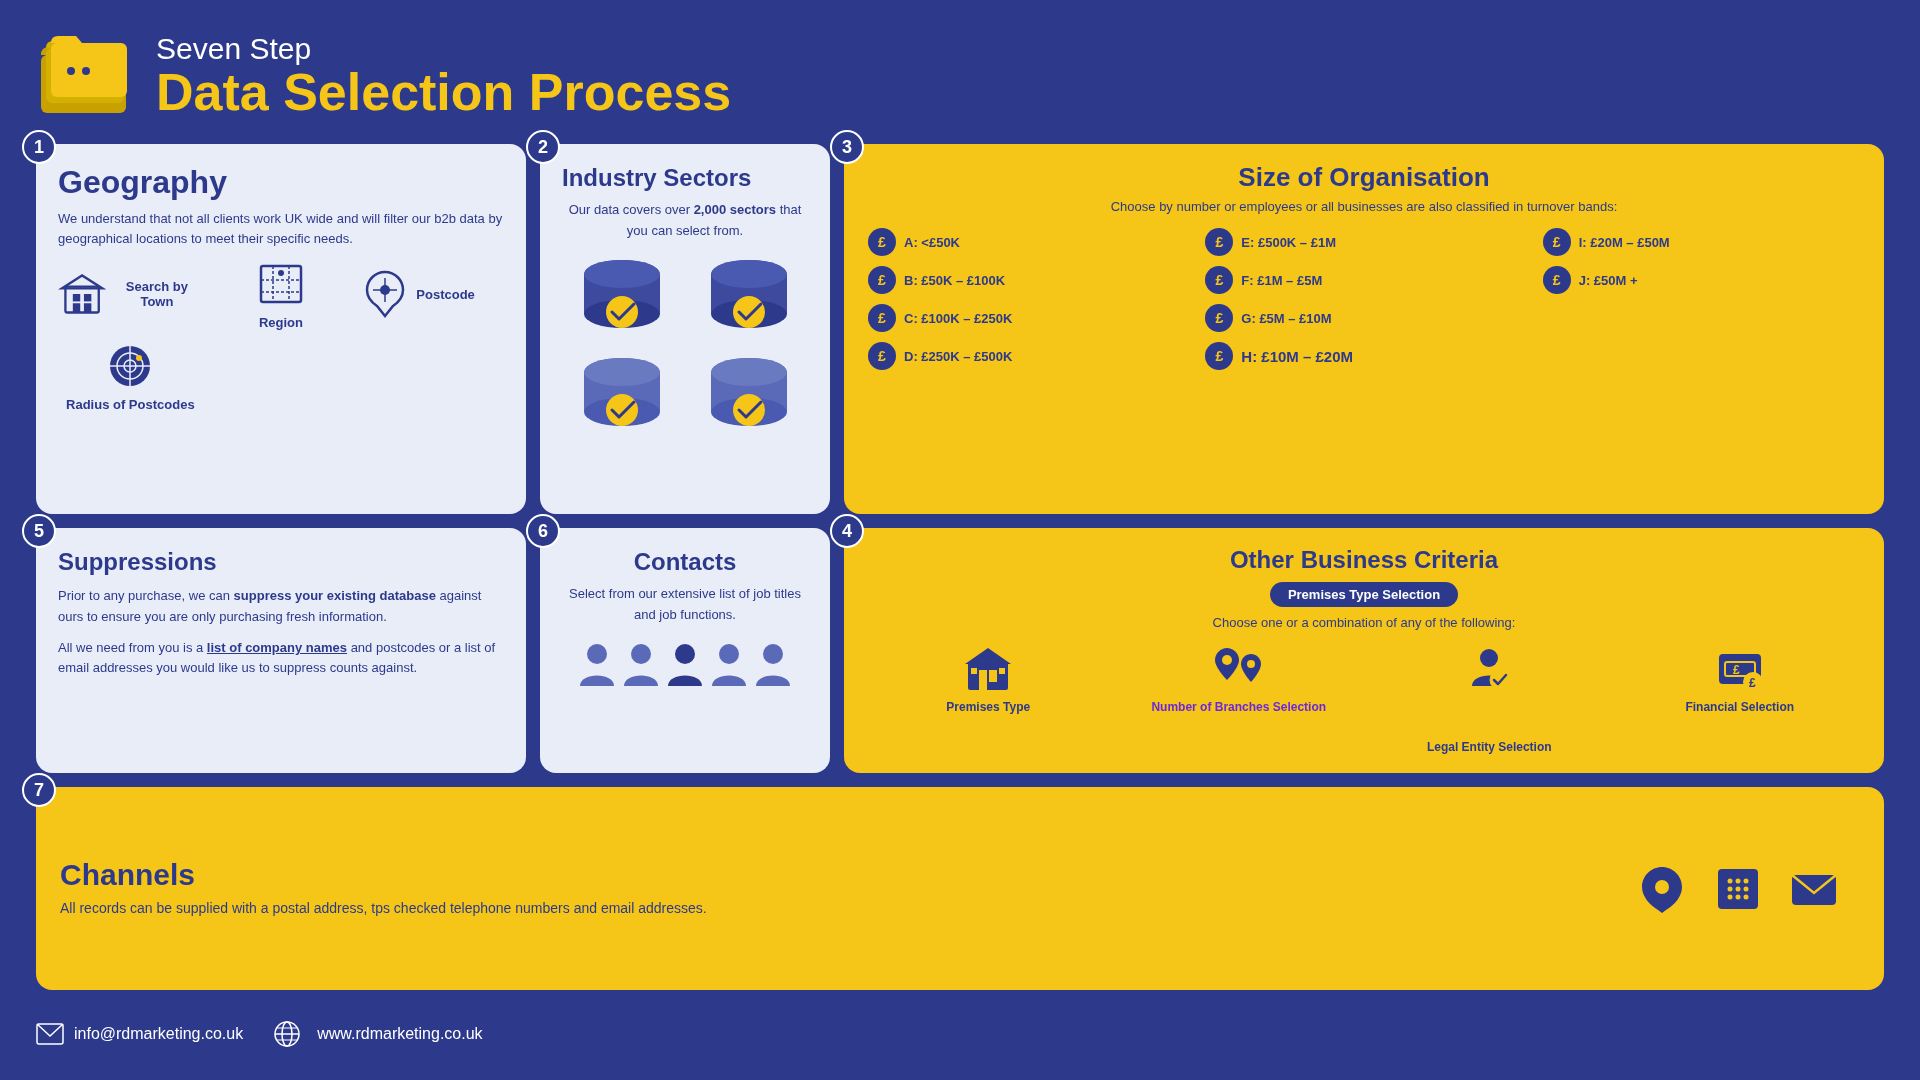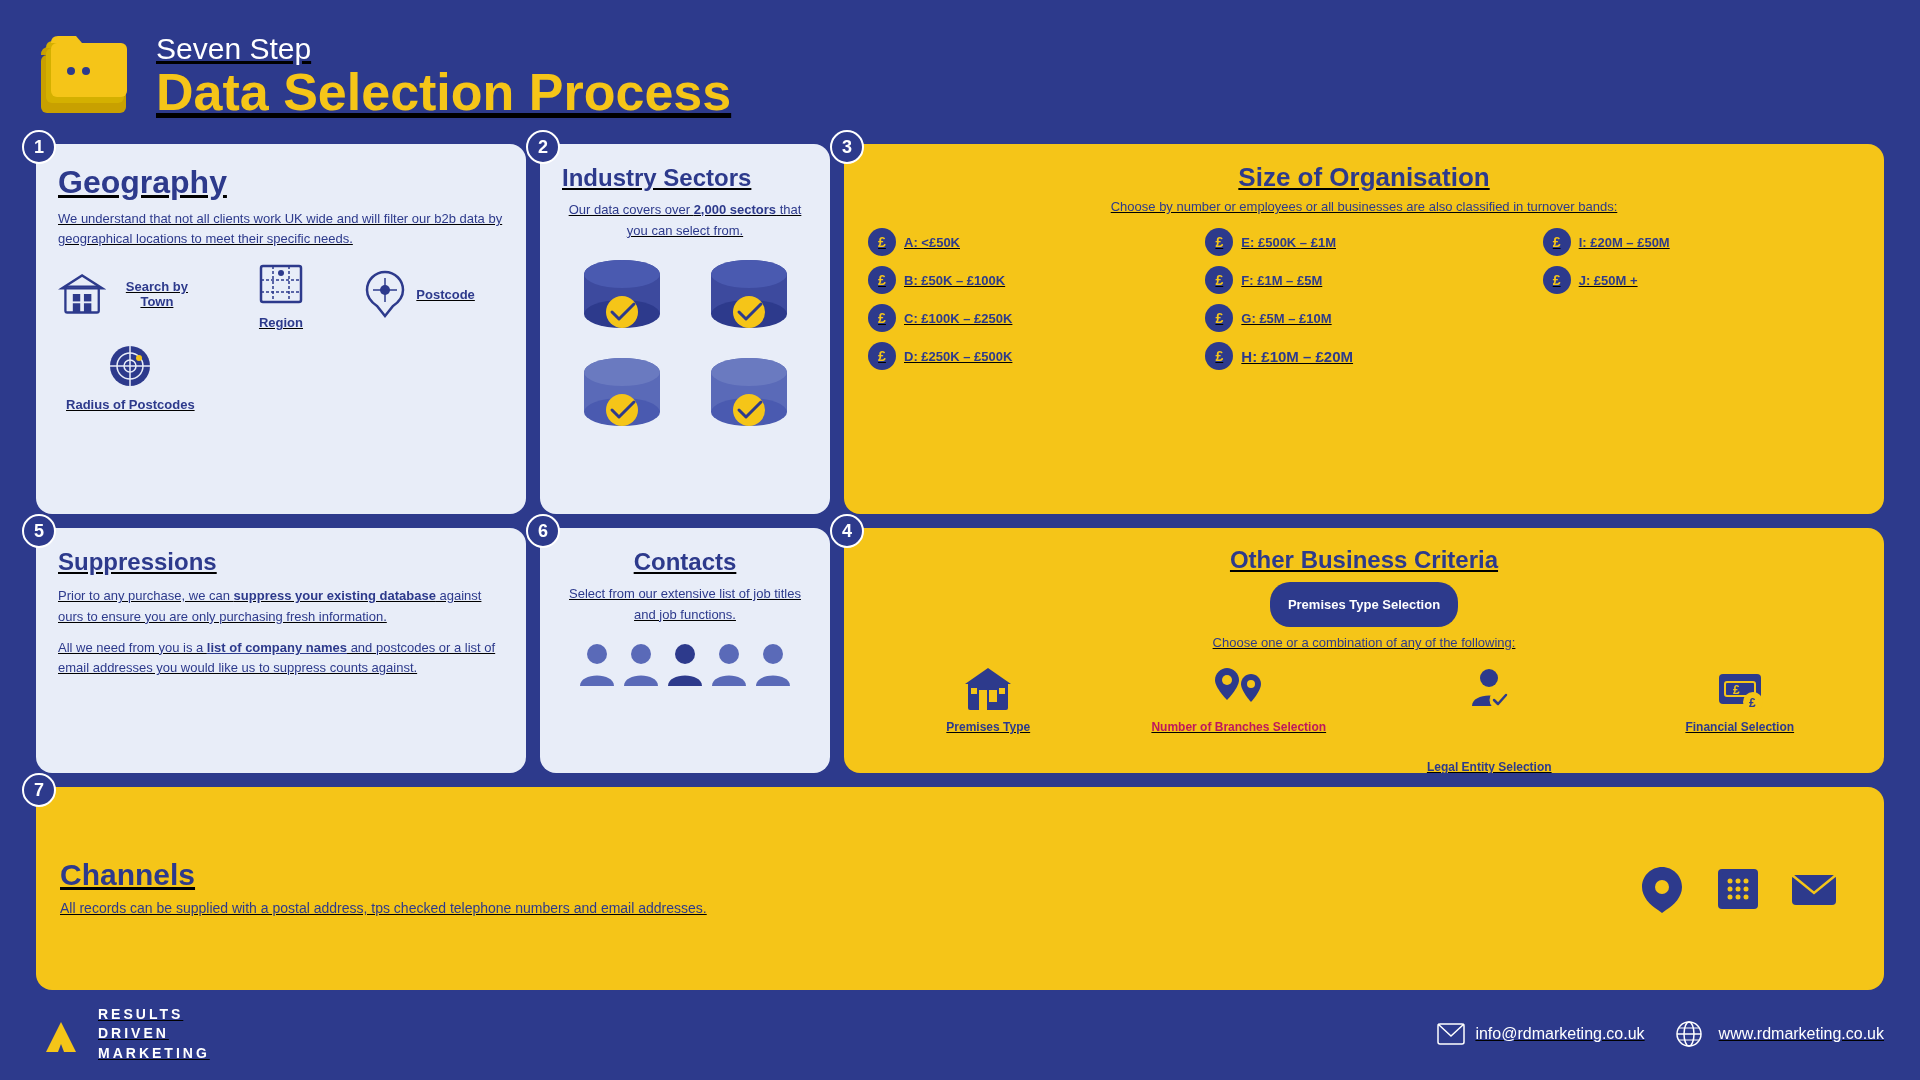--- a/index.html
+++ b/index.html
@@ -52,21 +52,21 @@
       justify-content: center;
       color: #f5c518;
       font-size: 14px;
       font-weight: bold;
       flex-shrink: 0;
     }
   </style>
 </head>
 <body>
 
-<div class="page-grid" style="display:grid; grid-template-areas: 'header header header' 'geo industry size' 'suppress contacts other' 'channels channels channels' 'footer footer footer'; grid-template-columns: 490px 290px 1fr; grid-template-rows: 110px 370px 245px auto 60px; gap:14px; width:1920px; height:1080px; padding:20px 36px 16px 36px; background:#2d3a8c;text-decoration:underline;">
+<div class="page-grid" style="display:grid; grid-template-areas: 'header header header' 'geo industry size' 'suppress contacts other' 'channels channels channels' 'footer footer footer'; grid-template-columns: 490px 290px 1fr; grid-template-rows: 110px 370px 245px auto 60px; gap:14px; width:1920px; height:1080px; padding:20px 36px 16px 36px; background:#2d3a8c;">
 
   <div style="grid-area: header; display:flex; align-items:center; gap:20px;">
 
     <svg width="100" height="85" viewBox="0 0 100 85">
 
       <rect x="5" y="22" width="85" height="58" rx="6" fill="#c8a000"></rect>
       <path d="M5 22 Q5 14 13 14 L38 14 L44 22 Z" fill="#c8a000"></path>
 
       <rect x="10" y="15" width="78" height="55" rx="6" fill="#d4b000"></rect>
       <path d="M10 15 Q10 8 17 8 L38 8 L44 15 Z" fill="#d4b000"></path>
@@ -282,21 +282,21 @@
         <circle cx="19" cy="14" r="10" fill="#5a6ab8"></circle>
         <path d="M2 46 C2 32 36 32 36 46" fill="#5a6ab8"></path>
       </svg>
     </div>
   </div>
 
   <div style="grid-area: other; background:#f5c518; border-radius:16px; padding:18px 24px; position:relative;">
     <div class="step-badge">4</div>
     <div style="color:#2d3a8c; font-size:24px; font-weight:bold; text-align:center; margin-bottom:8px;">Other Business Criteria</div>
     <div style="text-align:center; margin-bottom:8px;">
-      <span style="background:#2d3a8c; color:white; border-radius:20px; padding:15px 18px; font-size:13px; font-weight:bold; display:inline-block;">Premises Type Selection</span>
+      <span style="background:#2d3a8c; color:white; border-radius:20px; padding:5px 18px; font-size:13px; font-weight:bold; display:inline-block;">Premises Type Selection</span>
     </div>
     <div style="color:#2d3a8c; font-size:13px; text-align:center; margin-bottom:14px;">Choose one or a combination of any of the following:</div>
     <div style="display:grid; grid-template-columns:repeat(4,1fr); gap:10px;">
 
       <div style="display:flex; flex-direction:column; align-items:center; gap:6px;">
         <svg width="50" height="50" viewBox="0 0 50 50">
           <rect x="5" y="18" width="40" height="28" rx="2" fill="#2d3a8c"></rect>
           <polygon points="2,20 25,4 48,20" fill="#2d3a8c"></polygon>
           <rect x="16" y="26" width="8" height="20" fill="#f5c518"></rect>
           <rect x="26" y="26" width="8" height="12" fill="#f5c518"></rect>
@@ -307,21 +307,21 @@
       </div>
 
       <div style="display:flex; flex-direction:column; align-items:center; gap:6px;">
         <svg width="60" height="50" viewBox="0 0 60 50">
 
           <path d="M18 4 C12 4 6 9 6 16 C6 24 18 36 18 36 C18 36 30 24 30 16 C30 9 24 4 18 4Z" fill="#2d3a8c"></path>
           <circle cx="18" cy="16" r="5" fill="#f5c518"></circle>
           <path d="M42 10 C37 10 32 14 32 20 C32 27 42 38 42 38 C42 38 52 27 52 20 C52 14 47 10 42 10Z" fill="#2d3a8c"></path>
           <circle cx="42" cy="20" r="4" fill="#f5c518"></circle>
         </svg>
-        <span style="color:#be185d; font-size:12px; font-weight:bold; text-align:center;">Number of Branches Selection</span>
+        <span style="color:#6d28d9; font-size:12px; font-weight:bold; text-align:center;">Number of Branches Selection</span>
       </div>
 
       <div style="display:flex; flex-direction:column; align-items:center; gap:6px;">
         <svg width="50" height="50" viewBox="0 0 50 50">
 
           <circle cx="25" cy="14" r="9" fill="#2d3a8c"></circle>
           <path d="M8 42 C8 28 42 28 42 42" fill="#2d3a8c"></path>
 
           <circle cx="36" cy="36" r="10" fill="#f5c518" stroke="#f5c518" stroke-width="1"></circle>
           <polyline points="30,36 34,40 42,31" fill="none" stroke="#2d3a8c" stroke-width="2.5" stroke-linecap="round" stroke-linejoin="round"></polyline>
@@ -373,29 +373,20 @@
 
       <svg width="52" height="52" viewBox="0 0 52 52">
         <rect x="4" y="12" width="44" height="30" rx="4" fill="#2d3a8c"></rect>
         <polyline points="4,12 26,30 48,12" fill="none" stroke="#f5c518" stroke-width="2.5"></polyline>
       </svg>
     </div>
   </div>
 
   <div style="grid-area: footer; display:flex; align-items:center; justify-content:space-between;">
 
-    <div style="display:flex; align-items:center; gap:12px;">
-      <svg width="50" height="40" viewBox="0 0 50 40">
-        <polygon points="10,38 25,8 40,38" fill="#f5c518"></polygon>
-        <polygon points="22,38 25,30 28,38" fill="#2d3a8c"></polygon>
-      </svg>
-      <div style="color:white; font-size:14px; font-weight:bold; letter-spacing:3px; line-height:1.4;">
-        RESULTS<br>DRIVEN<br>MARKETING
-      </div>
-    </div>
 
     <div style="display:flex; gap:30px; align-items:center;">
       <div style="display:flex; align-items:center; gap:10px;">
         <svg width="28" height="22" viewBox="0 0 28 22">
           <rect x="1" y="1" width="26" height="20" rx="2" fill="none" stroke="white" stroke-width="1.5"></rect>
           <polyline points="1,1 14,13 27,1" fill="none" stroke="white" stroke-width="1.5"></polyline>
         </svg>
         <span style="color:white; font-size:16px;">info@rdmarketing.co.uk</span>
       </div>
       <div style="display:flex; align-items:center; gap:16px;">

